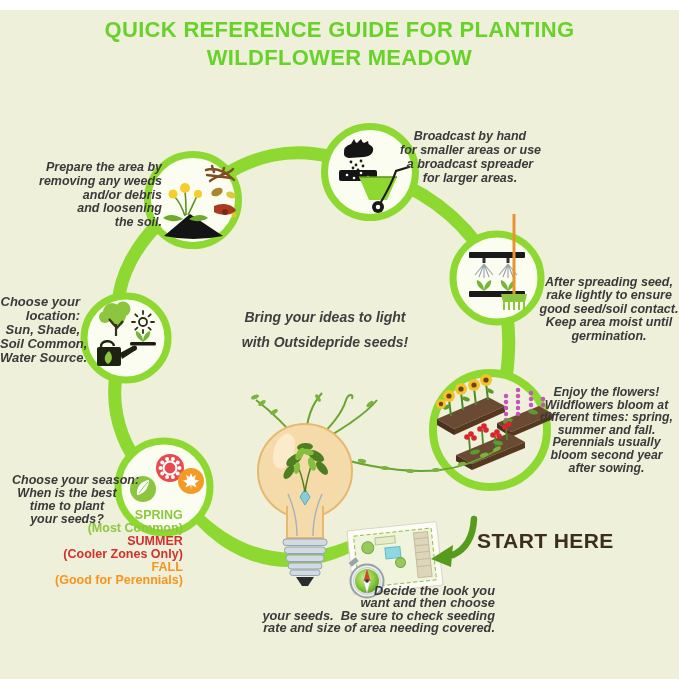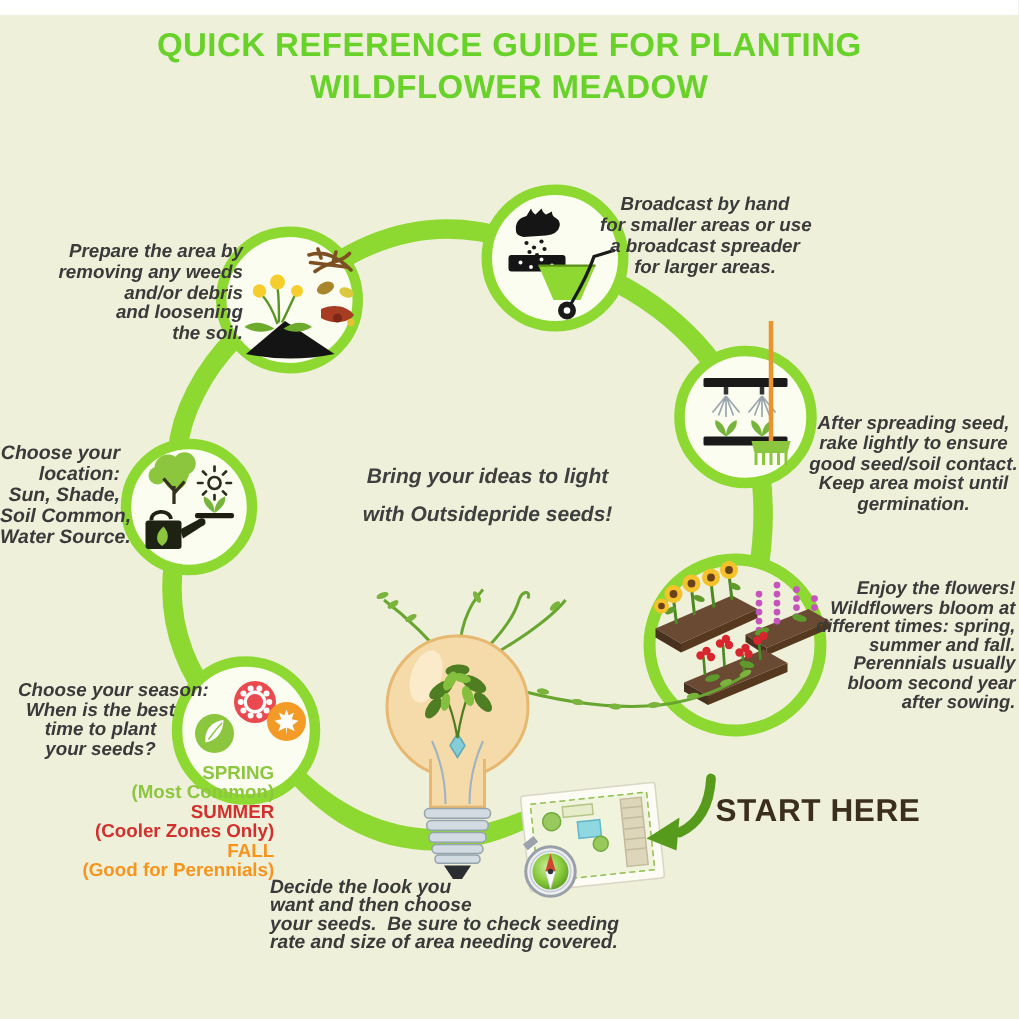--- a/index.html
+++ b/index.html
@@ -12,25 +12,25 @@
   .topstrip{position:absolute;left:0;top:0;width:679px;height:10px;background:#ffffff;}
   .title{position:absolute;left:0;top:16px;width:679px;text-align:center;
          color:var(--title-green);font-weight:800;font-size:22px;line-height:28px;letter-spacing:.3px;}
   .step-text{position:absolute;color:var(--text-dark);font-style:italic;font-weight:700;
              font-size:12.5px;line-height:13.5px;}
   .step-text .ln{white-space:pre;}
   .prepare-text{left:18px;top:161px;width:144px;text-align:right;line-height:13.8px;}
   .broadcast-text{left:400px;top:129px;width:140px;text-align:center;line-height:14px;}
   .rake-text{left:538px;top:238px;width:142px;text-align:center;line-height:13.4px;margin-top:38px;}
   .location-text{left:0px;top:295px;width:80px;text-align:right;line-height:14px;font-size:13px;}
-  .season-intro{left:12px;top:454px;width:110px;text-align:center;line-height:13px;}
+  .season-intro{left:12px;top:474px;width:110px;text-align:center;line-height:13px;}
   .season-options{position:absolute;left:55px;top:509px;font-weight:700;font-size:12.5px;line-height:12.9px;text-align:right;}
   .season-options .ln{white-space:pre;}
-  .enjoy-text{left:536px;top:386px;width:141px;text-align:right;line-height:12.6px;font-size:12.3px;}
-  .decide-text{left:180px;top:585px;width:315px;text-align:left;line-height:12.4px;font-size:12.8px;}
+  .enjoy-text{left:536px;top:386px;width:141px;text-align:center;line-height:12.6px;font-size:12.3px;}
+  .decide-text{left:180px;top:585px;width:315px;text-align:right;line-height:12.4px;font-size:12.8px;}
   .tagline{position:absolute;left:170px;top:305px;width:310px;text-align:center;color:#3f3f3f;
            font-style:italic;font-weight:600;font-size:14px;line-height:25px;}
   .start-here{position:absolute;left:477px;top:529px;color:var(--start-here-brown);
               font-weight:800;font-size:21px;letter-spacing:.4px;}
   svg.scene{position:absolute;left:0;top:0;}
   .ring{stroke:var(--ring-green);fill:none;stroke-width:13;stroke-linecap:round;}
   .swoosh{fill:var(--ring-green);}
   .node{fill:#fbfdf0;stroke:var(--ring-green);stroke-width:7;}
   .node-bg{fill:var(--background);stroke:var(--ring-green);stroke-width:8;}
 </style>

